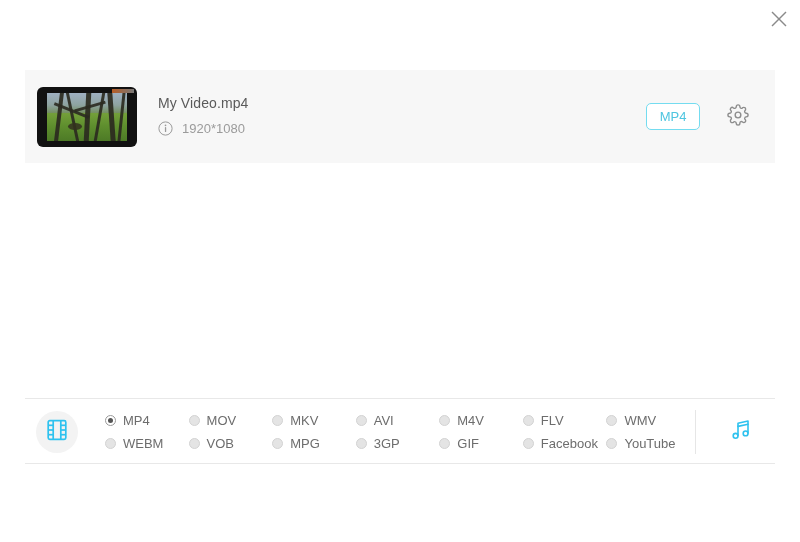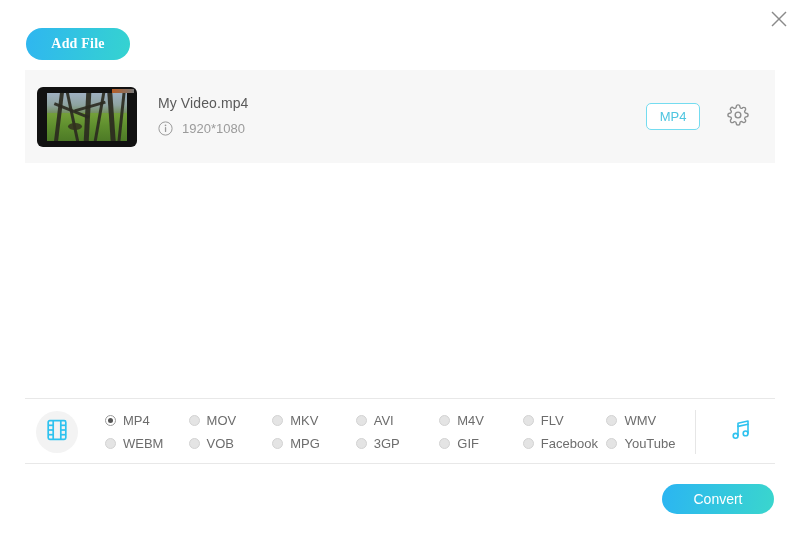--- a/index.html
+++ b/index.html
@@ -285,21 +285,20 @@
 
   <div class="close-btn">
     <span>
       <svg width="20" height="20" viewBox="0 0 20 20">
         <line x1="3" y1="3" x2="17" y2="17" stroke="#8a8a8a" stroke-width="1.4"></line>
         <line x1="17" y1="3" x2="3" y2="17" stroke="#8a8a8a" stroke-width="1.4"></line>
       </svg>
     </span>
   </div>
 
-  <button class="add-file-btn">Add File</button>
 
   <div class="file-panel">
 
     <div class="thumb">
       <div class="thumb-inner">
         <div class="thumb-sky"></div>
         <div class="thumb-ground"></div>
         <div class="trunk t1"></div>
         <div class="trunk t2"></div>
         <div class="trunk t3"></div>
@@ -423,15 +422,14 @@
         <svg width="26" height="26" viewBox="0 0 26 26" fill="none" stroke="#2ec2ef" stroke-width="1.6" stroke-linejoin="round" stroke-linecap="round">
           <path d="M10 18.5V6.2l10-2.2v12.1"></path>
           <line x1="10" y1="9.4" x2="20" y2="7.2"></line>
           <circle cx="7.6" cy="18.8" r="2.4"></circle>
           <circle cx="17.6" cy="16.4" r="2.4"></circle>
         </svg>
       </span>
     </div>
   </div>
 
-  <button class="convert-btn">Convert</button>
 
 </div>
 
 </body></html>

